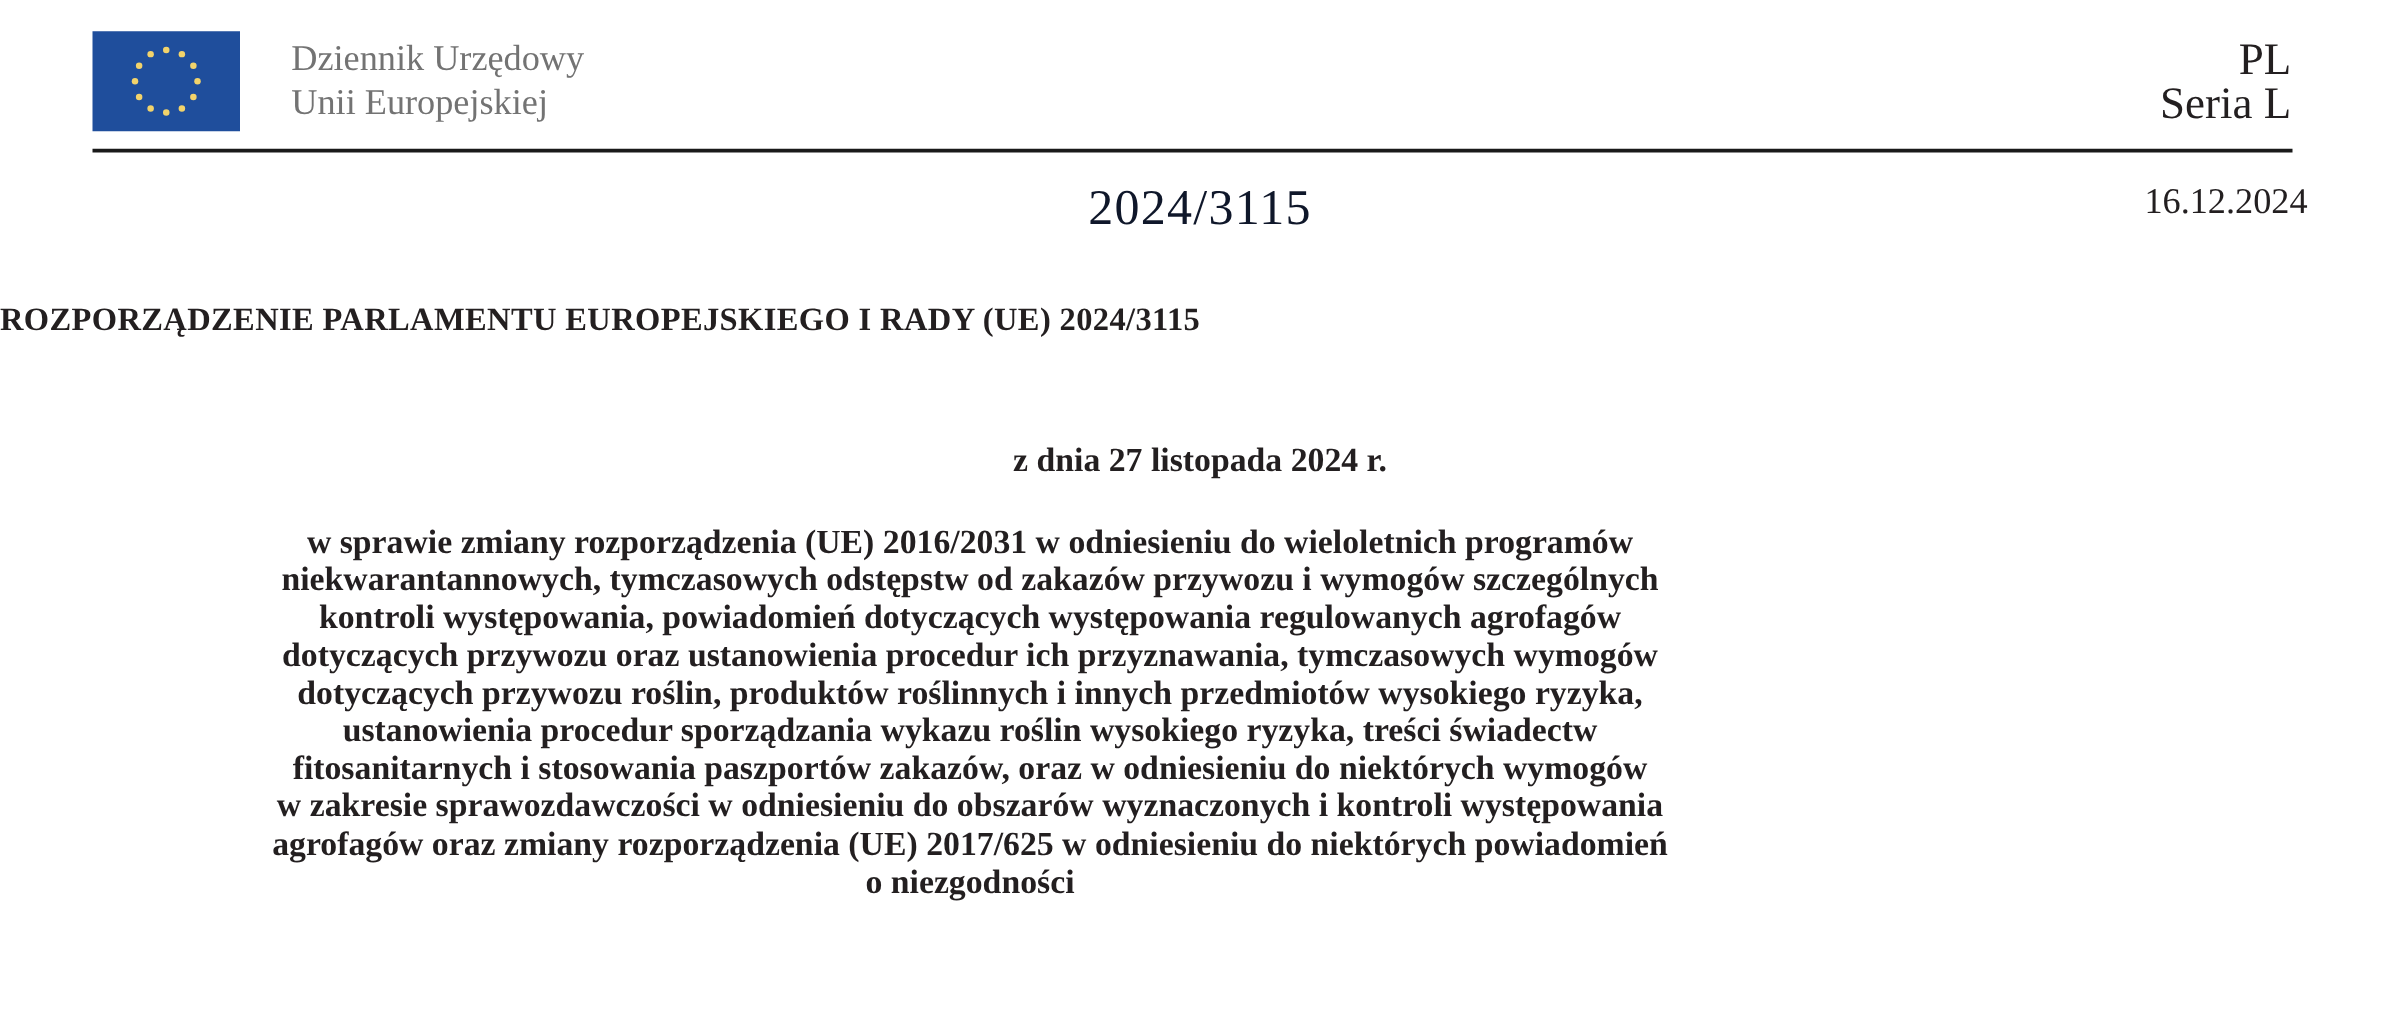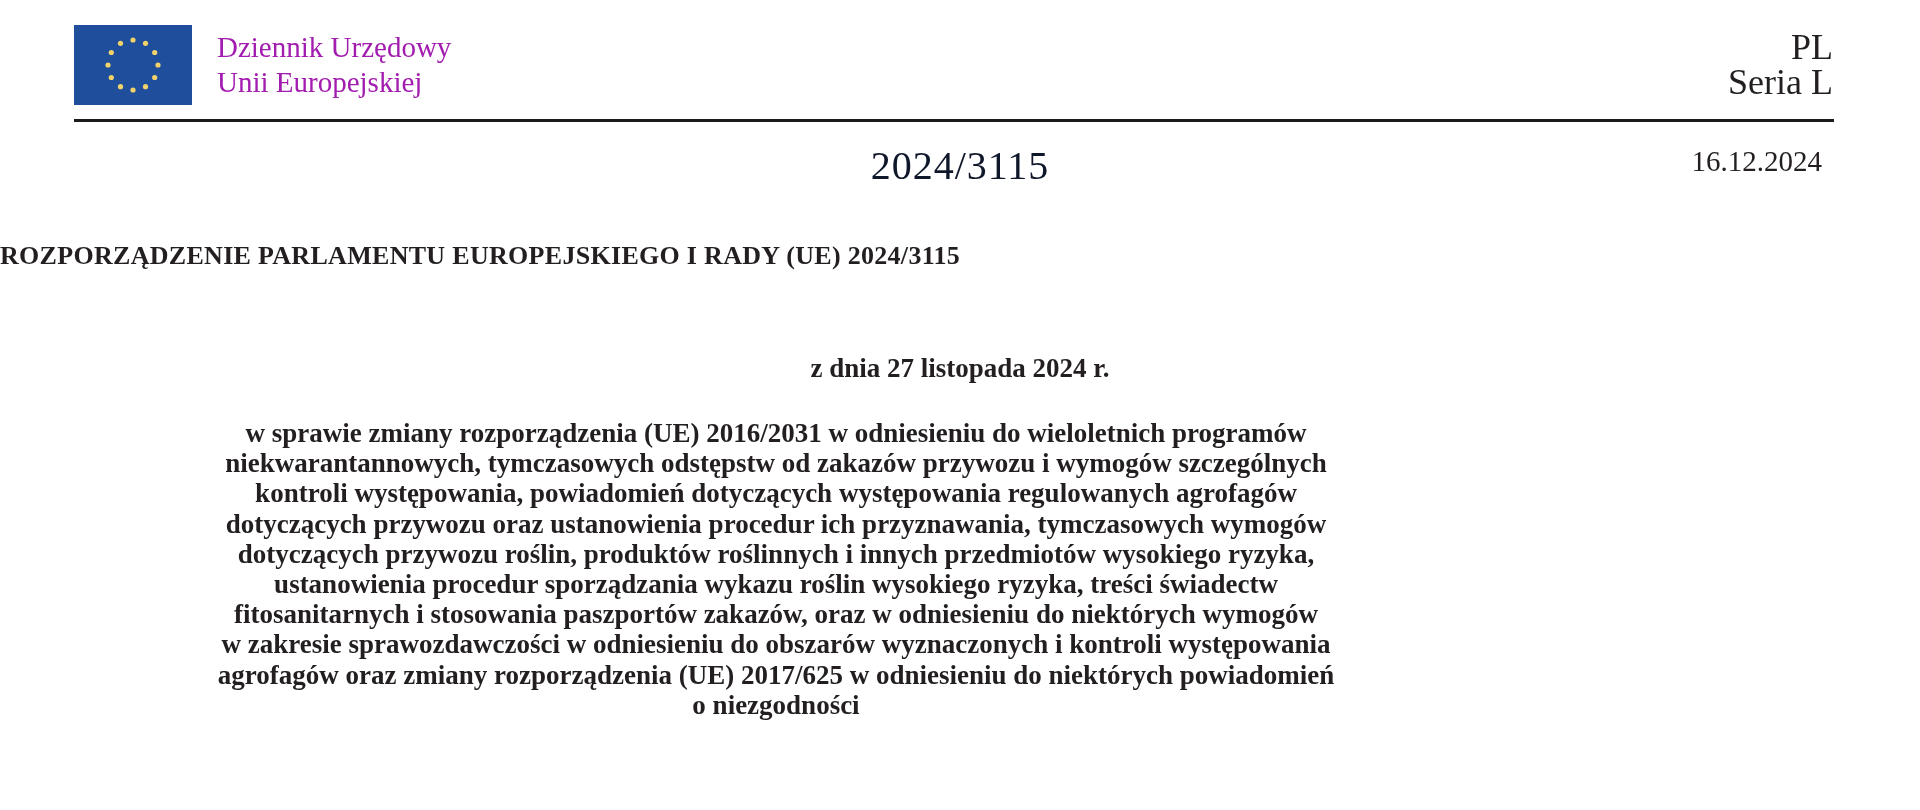--- a/index.html
+++ b/index.html
@@ -19,26 +19,26 @@
       position: absolute;
       left: 74px;
       top: 25px;
       width: 118px;
       height: 80px;
       background: #1f4e9c;
     }
     .flag svg { display: block; }
     .journal-name {
       position: absolute;
-      left: 217px;
+      left: 233px;
       top: 30px;
       font-family: "Liberation Serif", serif;
       font-size: 29px;
       line-height: 35px;
-      color: #a21caf;
+      color: #737373;
     }
     .journal-name div { white-space: nowrap; }
     .lang-series {
       position: absolute;
       right: 87px;
       top: 30px;
       text-align: right;
       font-family: "Liberation Serif", serif;
       font-size: 36px;
       line-height: 35px;
@@ -57,21 +57,21 @@
       width: 1920px;
       top: 142px;
       text-align: center;
       font-family: "Liberation Serif", serif;
       font-size: 40px;
       letter-spacing: 1px;
       color: #0f172a;
     }
     .pub-date {
       position: absolute;
-      right: 98px;
+      right: 74px;
       top: 145px;
       font-family: "Liberation Serif", serif;
       font-size: 29px;
     }
     .act-title {
       position: absolute;
       left: 0;
       width: 1920px;
       top: 241px;
       text-align: left;

